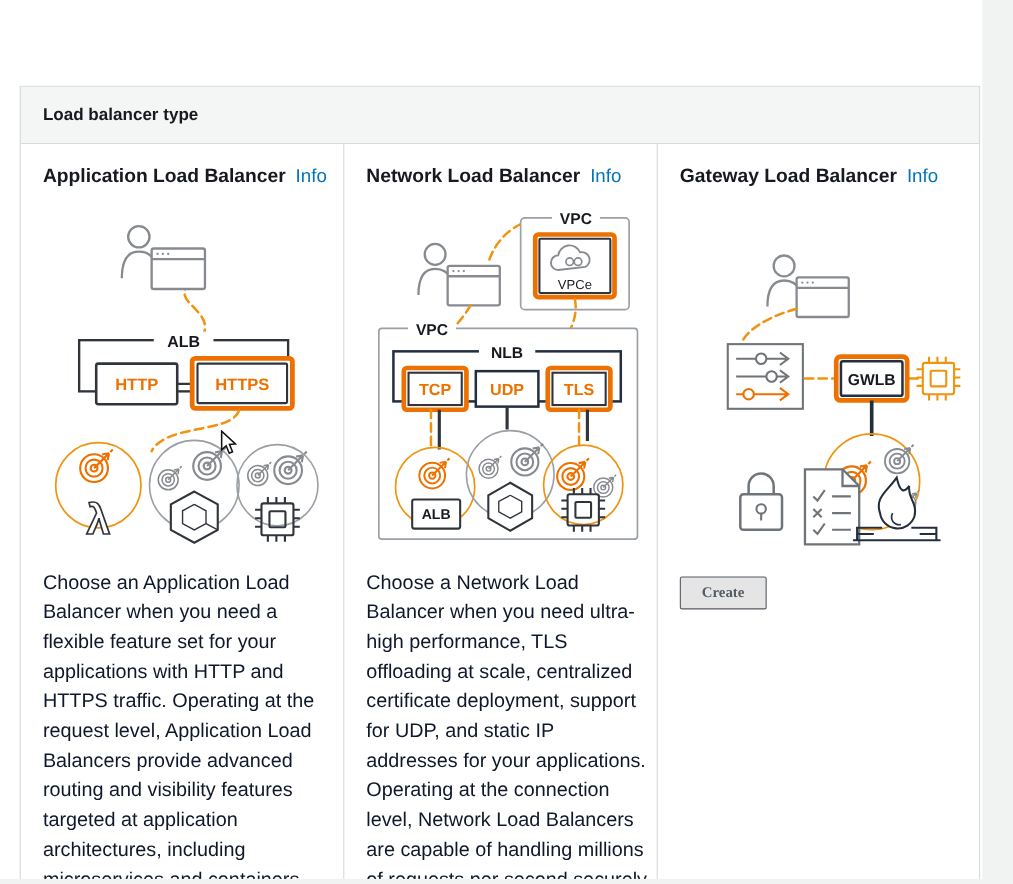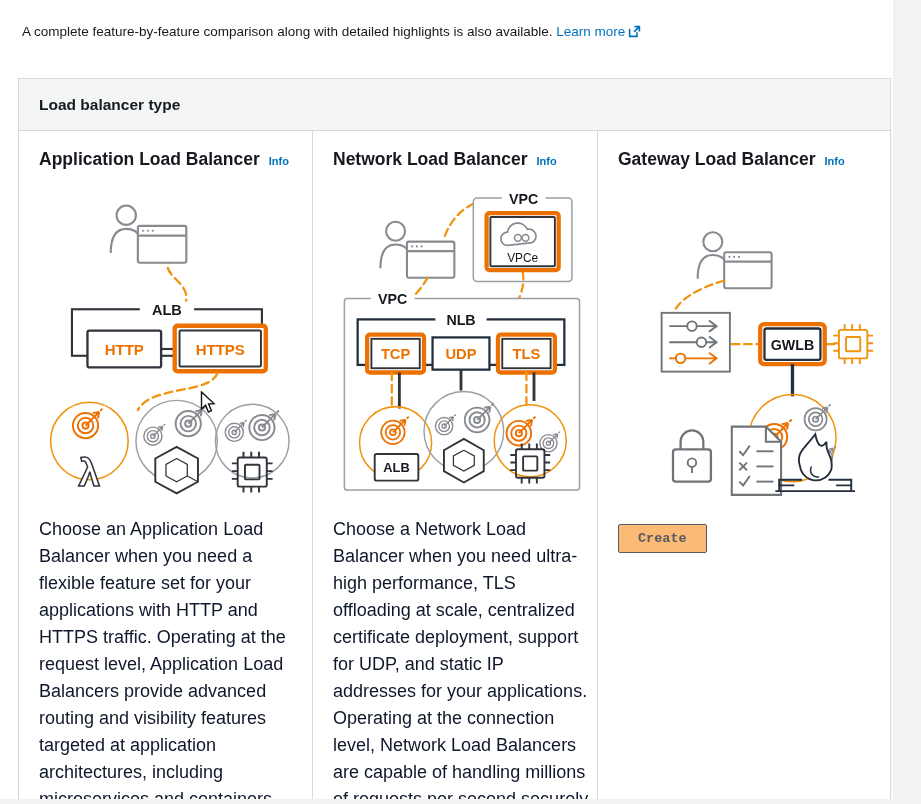--- a/index.html
+++ b/index.html
@@ -28,26 +28,26 @@
   }
   .panel-header h2 { font-size:15.5px; font-weight:bold; color:#16191f; }
 
   .cards { display:flex; background:#fff; }
   .card { padding:18px 8px 26px 20px; }
   .card-1 { width:294px; border-right:1px solid #d5dbdb; }
   .card-2 { width:285px; border-right:1px solid #d5dbdb; }
   .card-3 { flex:1; }
   .card-title-row { display:flex; align-items:baseline; margin-bottom:4px; }
   .card-title { font-size:17.5px; font-weight:bold; color:#16191f; }
-  .info-link { font-size:11px; font-weight:bold; color:#0073bb; margin-left:9px; cursor:pointer; text-decoration:none; }
+  .info-link { font-size:17px; font-weight:normal; color:#0073bb; margin-left:9px; cursor:pointer; text-decoration:none; }
   .diagram-wrap { height:338px; display:flex; align-items:flex-start; }
   .card-desc { font-size:18px; line-height:1.5; color:#0f172a; margin-top:4px; }
   .create-btn {
-    margin-top:12px; background:#fdba74; border:1px solid #545b64; border-radius:2px;
-    color:#545b64; font-family:Liberation Mono, monospace; font-size:13.5px; font-weight:bold;
+    margin-top:12px; background:#e5e5e5; border:1px solid #545b64; border-radius:2px;
+    color:#545b64; font-family:Liberation Serif, serif; font-size:13.5px; font-weight:bold;
     padding:6px 19px; cursor:pointer;
   }
 
   .panel-footer {
     background:#fafbfb; border-top:1px solid #d5dbdb;
     padding:14px 20px; cursor:pointer; display:flex; align-items:center;
   }
   .caret { font-size:10px; color:#16191f; margin-right:9px; }
   .footer-label { font-size:13.5px; font-weight:bold; color:#16191f; }
   .footer-italic { font-size:13.5px; font-weight:bold; font-style:italic; margin-left:4px; color:#16191f; }
@@ -84,27 +84,20 @@
     </g>
     <g id="chip" fill="none" stroke="currentColor" stroke-width="2">
       <rect x="7" y="7" width="30" height="30" rx="2"></rect>
       <rect x="14.5" y="14.5" width="15" height="15" rx="1"></rect>
       <path d="M13,1 v6 M21,1 v6 M29,1 v6 M13,37 v6 M21,37 v6 M29,37 v6 M1,13 h6 M1,21 h6 M1,29 h6 M37,13 h6 M37,21 h6 M37,29 h6"></path>
     </g>
   </defs>
 </svg>
 
 <div class="page-header">
-  <p class="page-sub">
-    <span>A complete feature-by-feature comparison along with detailed highlights is also available.</span>
-    <a class="learn-more"><span>Learn more</span><svg class="ext-icon" width="13" height="13" viewBox="0 0 16 16">
-          <path d="M2,5 v9 h9 v-5" fill="none" stroke="#0073bb" stroke-width="2"></path>
-          <path d="M8,2 h6 v6 M14,2 L7.5,8.5" fill="none" stroke="#0073bb" stroke-width="2"></path>
-        </svg></a>
-  </p>
 </div>
 
 <div class="panel">
   <div class="panel-header">
     <h2>Load balancer type</h2>
   </div>
 
   <div class="cards">
 
     <div class="card card-1">

